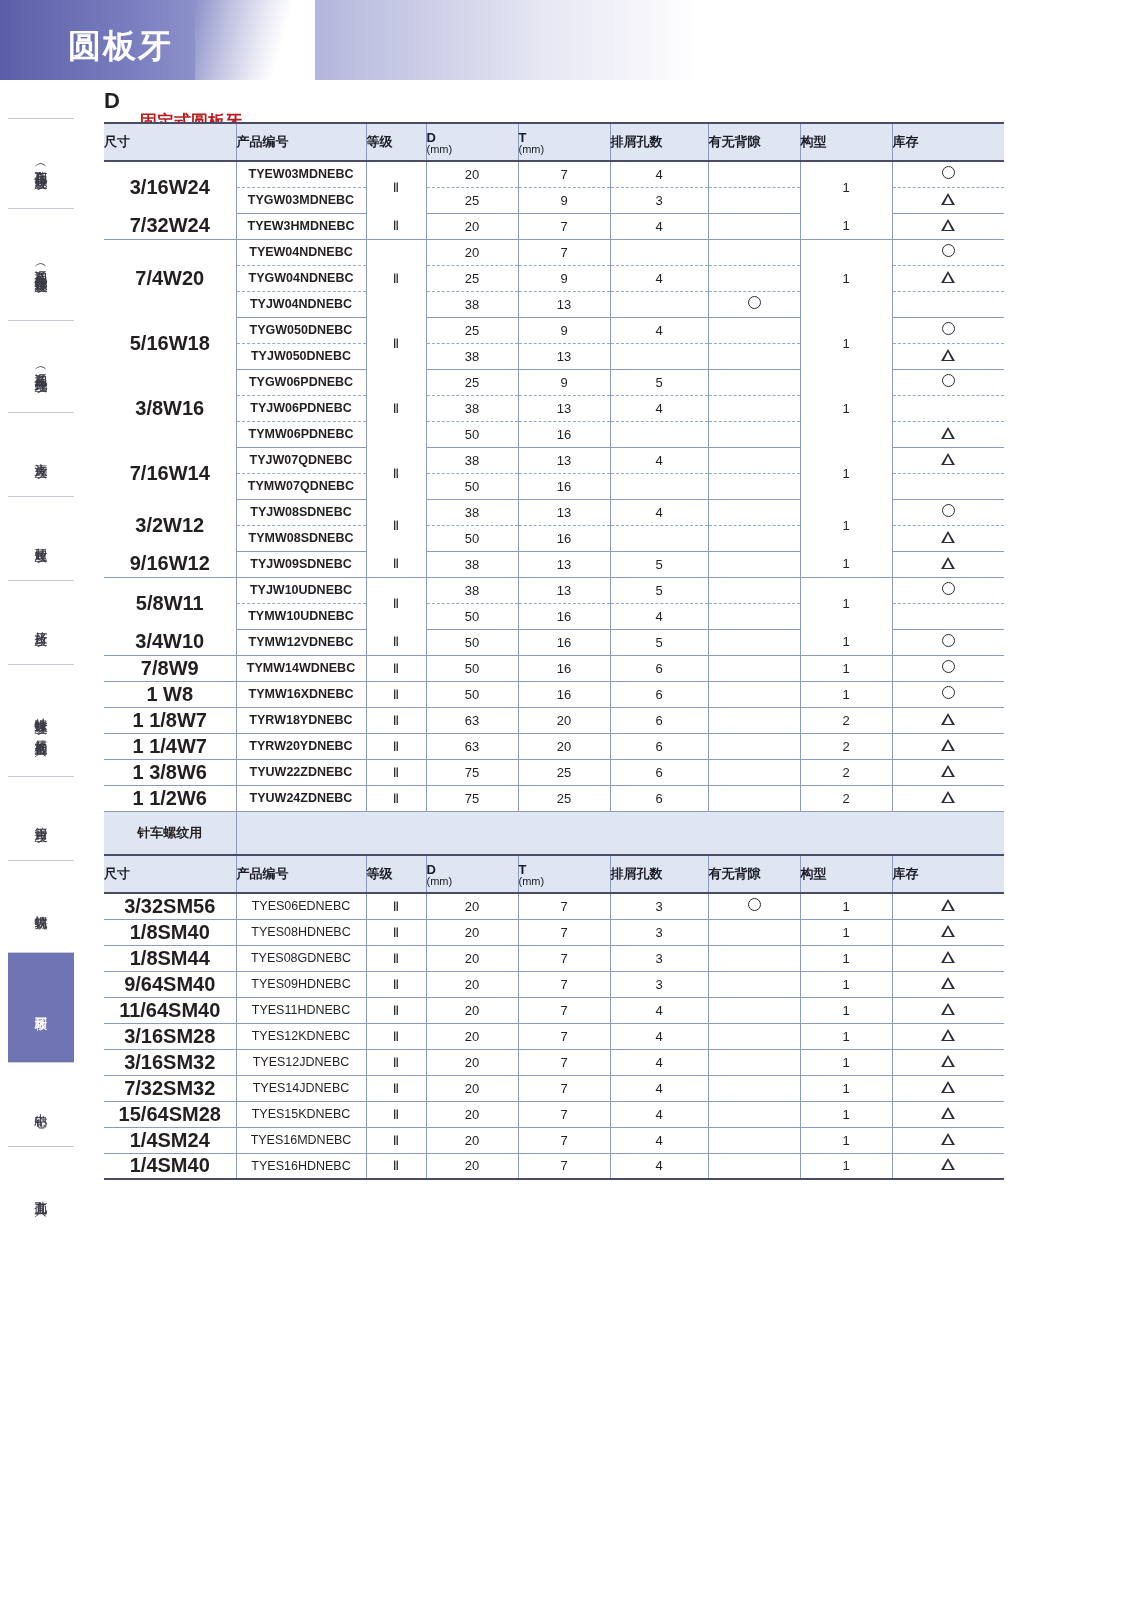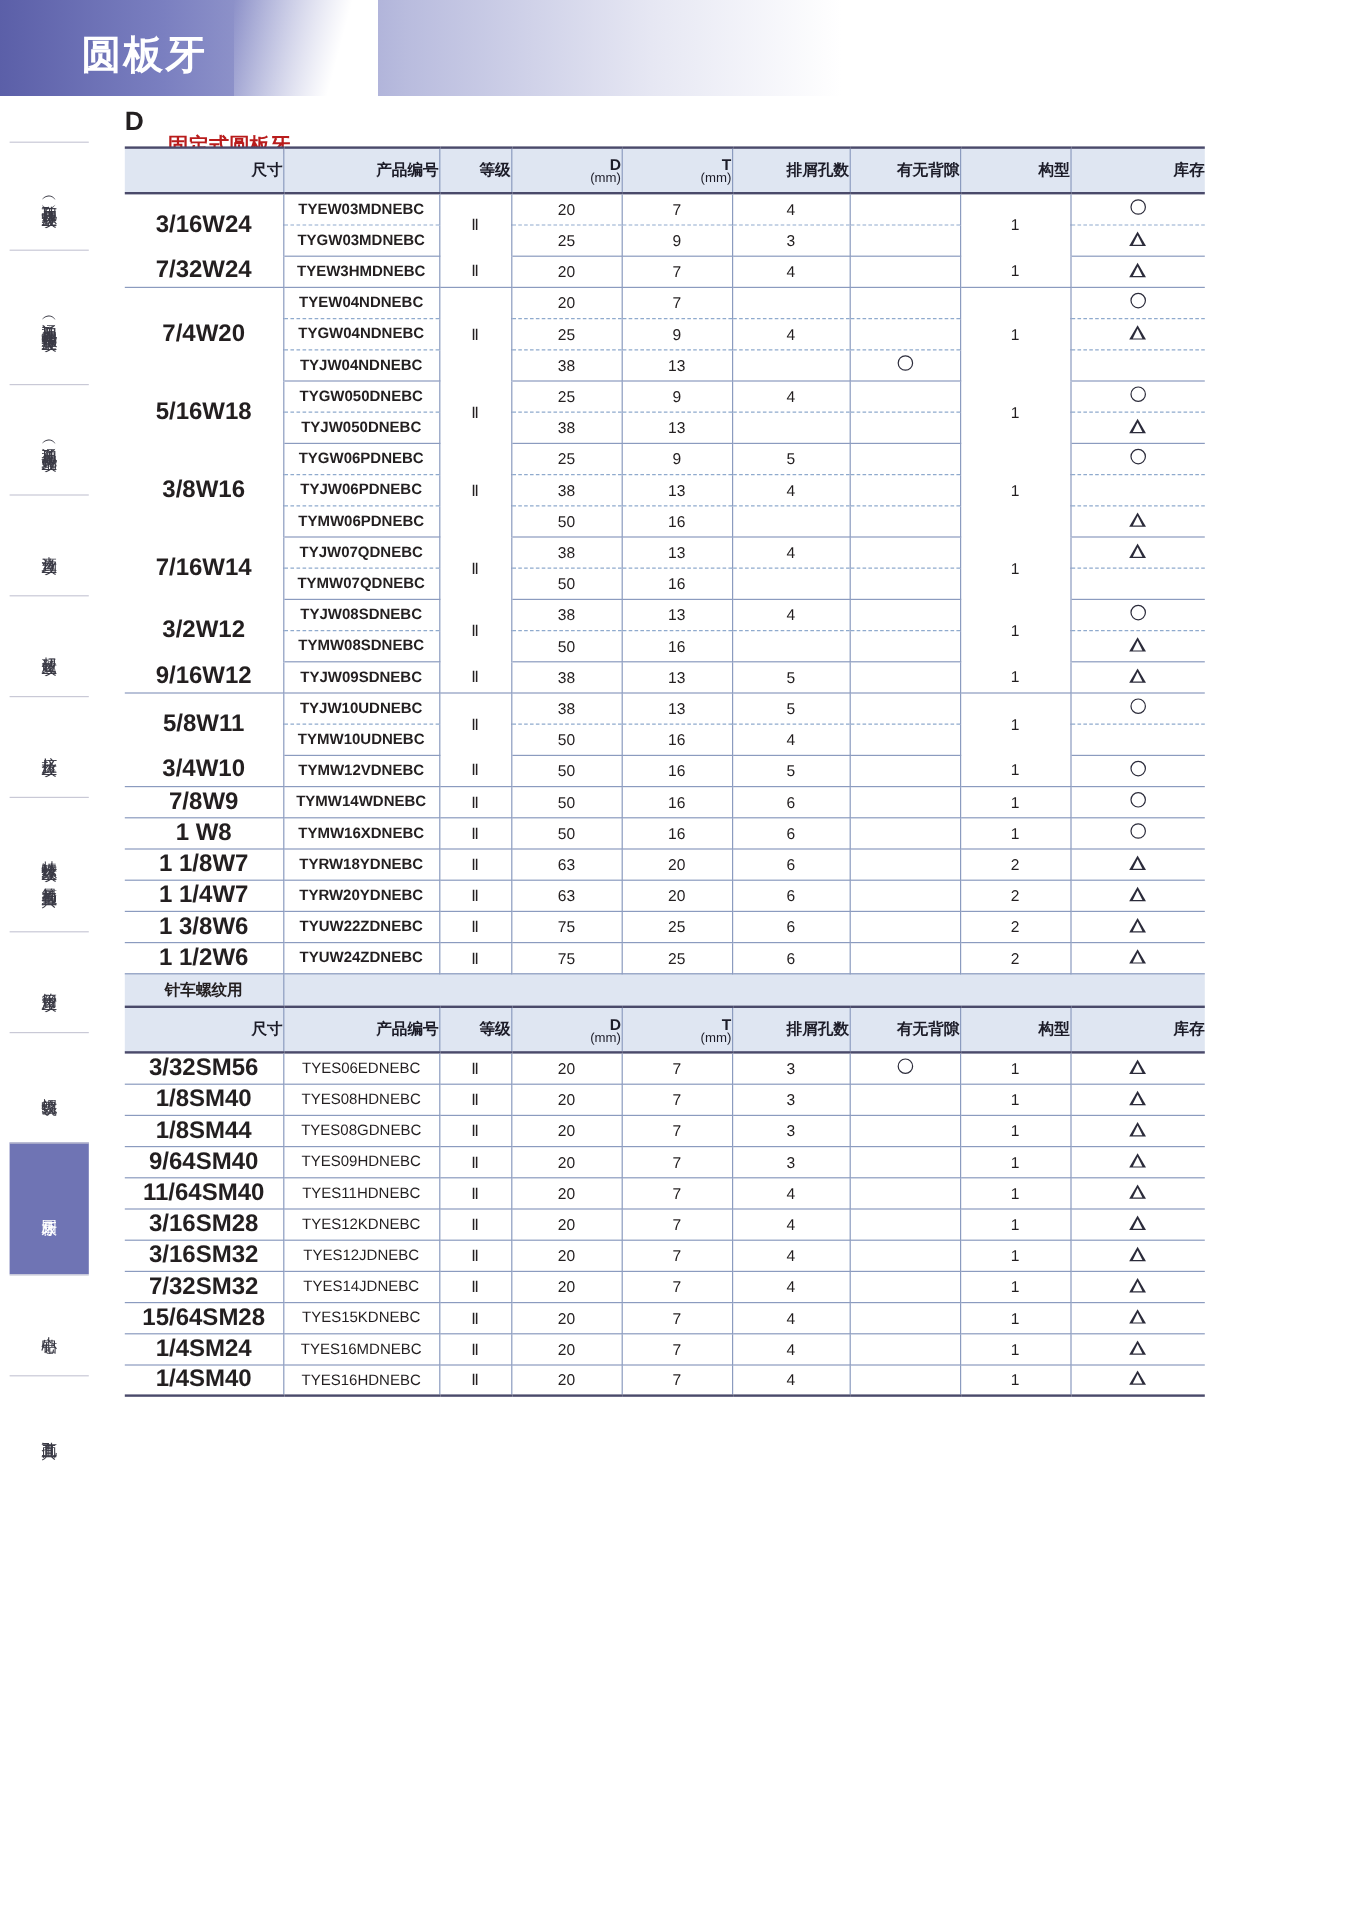--- a/index.html
+++ b/index.html
@@ -44,21 +44,21 @@
   
   #sec-letter { position:absolute; left:104px; top:88px; font-size:22px; font-weight:bold; color:#231f20; }
   #sec-title  { position:absolute; left:140px; top:92px; font-size:17px; font-weight:bold; color:#b91c1c;margin-top:18px; }
 
   
   #table-wrap { position:absolute; left:104px; top:122px; width:900px; }
   table.main { border-collapse:collapse; width:900px; table-layout:fixed; }
   table.main td, table.main th { padding:0; margin:0; }
   .hdr td {
     background:#dfe6f2; color:#1c1c28; font-size:13px; font-weight:bold;
-    text-align:right; height:38px; border-bottom:2px solid #4a4a6a;
+    text-align:left; height:38px; border-bottom:2px solid #4a4a6a;
     border-top:2px solid #4a4a6a;
   }
   .hdr td .sub { display:block; font-size:11px; font-weight:normal; margin-top:-2px;}
   td.c { text-align:center; vertical-align:middle; font-size:13px; }
   td.size { text-align:center; font-size:20px; font-weight:bold; vertical-align:middle; }
   td.code { text-align:center; font-size:12.5px; vertical-align:middle; }
   .rowline td { border-bottom:1px solid #8b9bbf; }
   .dash { border-bottom:1px dashed #8faacd !important; }
   .cellpad { height:26px;font-weight:bold; }
   .grade { font-size:13px; }
@@ -71,21 +71,21 @@
   .tri::after{
     content:""; position:absolute; left:-7px; top:0;
     width:0;height:0;border-left:7px solid transparent;border-right:7px solid transparent;
     border-bottom:12px solid #2b2b3a;
   }
   .tri::before{
     content:""; position:absolute; left:-4.6px; top:3.2px; z-index:2;
     width:0;height:0;border-left:4.6px solid transparent;border-right:4.6px solid transparent;
     border-bottom:8px solid #ffffff;
   }
-  .sep-band td { background:#dfe6f2; height:28px; border-top:1px solid #4a4a6a; border-bottom:1px solid #4a4a6a;
+  .sep-band td { background:#dfe6f2; height:44px; border-top:1px solid #4a4a6a; border-bottom:1px solid #4a4a6a;
     font-size:13px; font-weight:bold; text-align:center; }
   .sep-band td.lbl { text-align:center; }
   .botline td { border-bottom:2px solid #4a4a6a; }
   .vsepR { border-right:1px solid #8b9bbf; }
 
   
   #footer { position:absolute; left:0; top:1480px; width:1131px; height:120px; }
 </style>
 </head>
 <body>

